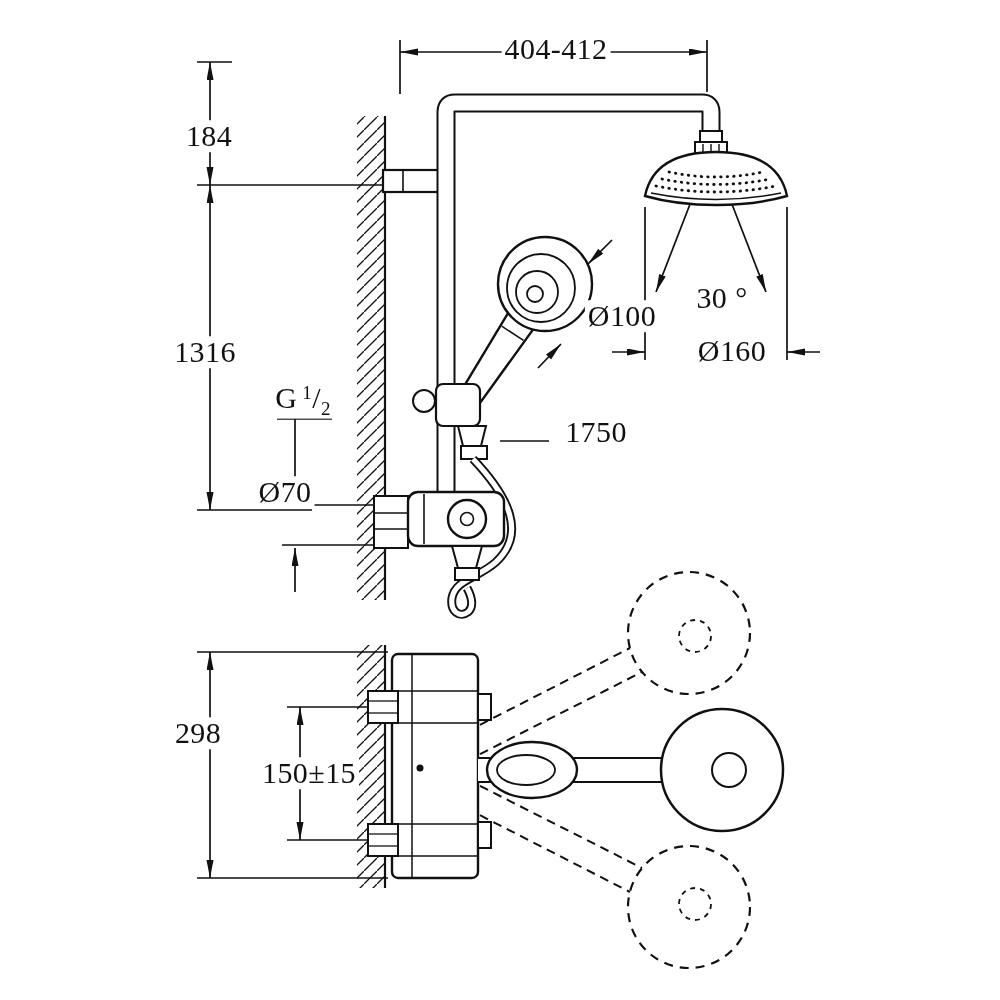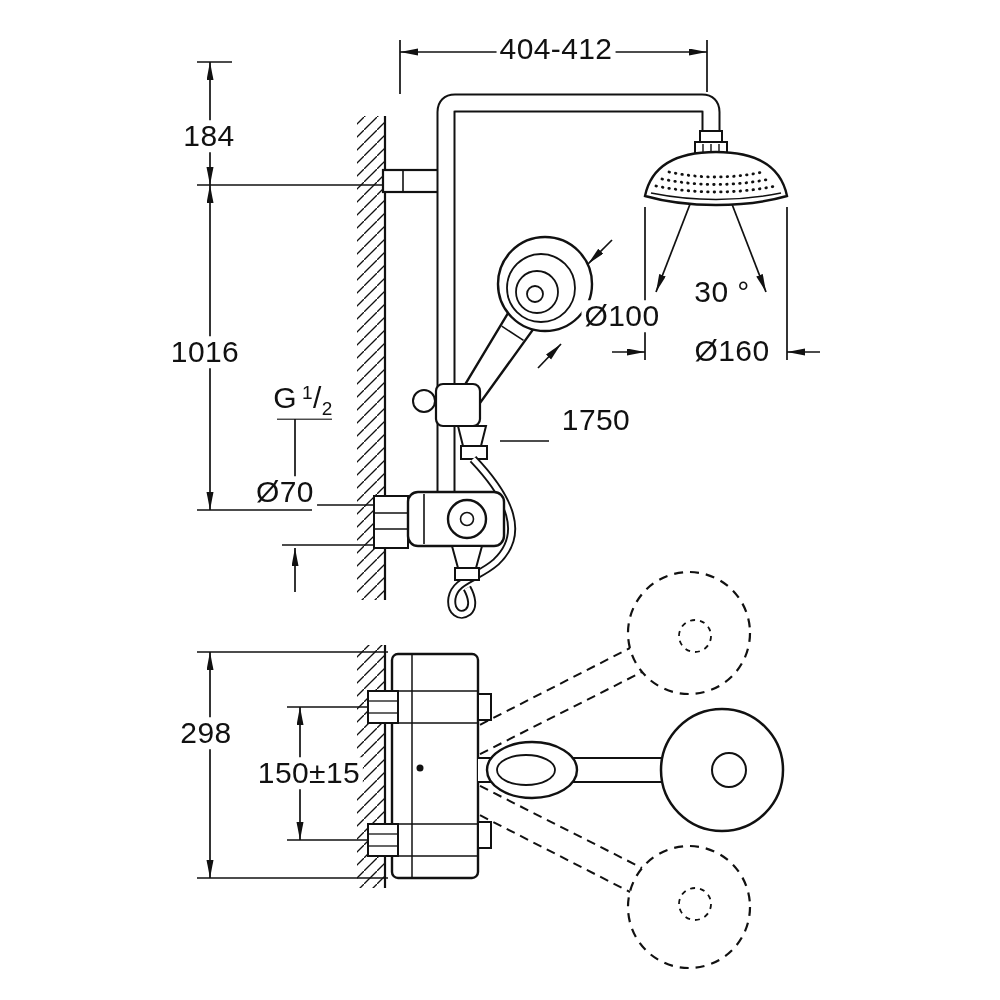--- a/index.html
+++ b/index.html
@@ -10,20 +10,21 @@
   .lbl {
     position:absolute;
     transform:translate(-50%,-50%);
     background:#ffffff;
     padding:0 3px;
     font-size:30px;
     color:#111;
     white-space:nowrap;
     line-height:1.05;
     letter-spacing:0.4px;
+    font-family:Liberation Serif, serif;
   }
   .thread sup { font-size:19px; vertical-align:9px; margin-left:5px; }
   .thread sub { font-size:19px; vertical-align:-7px; }
 </style>
 </head>
 <body>
 
 <div class="canvas">
 
   <svg width="1000" height="1000" viewBox="0 0 1000 1000">
@@ -168,23 +169,23 @@
       <circle cx="420" cy="768" r="3.5" fill="#111"></circle>
       <ellipse cx="532" cy="770" rx="45" ry="28" fill="#fff" stroke="#111" stroke-width="2.4"></ellipse>
       <ellipse cx="526" cy="770" rx="29" ry="15" fill="none" stroke="#111" stroke-width="1.8"></ellipse>
       <circle cx="722" cy="770" r="61" fill="#fff" stroke="#111" stroke-width="2.5"></circle>
       <circle cx="729" cy="770" r="17" fill="none" stroke="#111" stroke-width="2"></circle>
     </g>
   </svg>
 
   <div class="lbl" style="left:556px; top:49px">404-412</div>
   <div class="lbl" style="left:209px; top:136px">184</div>
-  <div class="lbl" style="left:205px; top:352px">1016</div>
+  <div class="lbl" style="left:205px; top:352px">1316</div>
   <div class="lbl thread" style="left:303px; top:400px"><span>G</span><sup>1</sup><span>/</span><sub>2</sub></div>
   <div class="lbl" style="left:622px; top:316px">Ø100</div>
-  <div class="lbl" style="left:722px; top:292px">30 °</div>
+  <div class="lbl" style="left:722px; top:298px">30 °</div>
   <div class="lbl" style="left:732px; top:351px">Ø160</div>
-  <div class="lbl" style="left:596px; top:420px">1750</div>
+  <div class="lbl" style="left:596px; top:432px">1750</div>
   <div class="lbl" style="left:285px; top:492px">Ø70</div>
-  <div class="lbl" style="left:206px; top:733px">298</div>
+  <div class="lbl" style="left:198px; top:733px">298</div>
   <div class="lbl" style="left:309px; top:773px">150±15</div>
 
 </div>
 
 </body></html>

